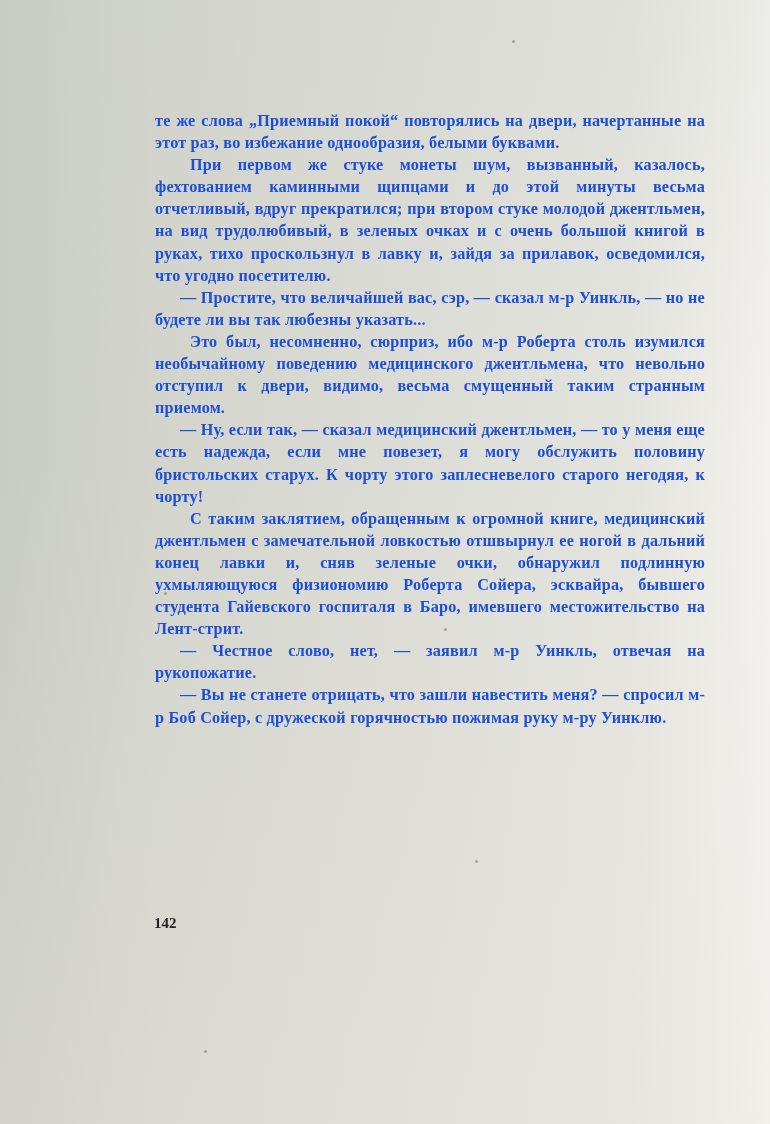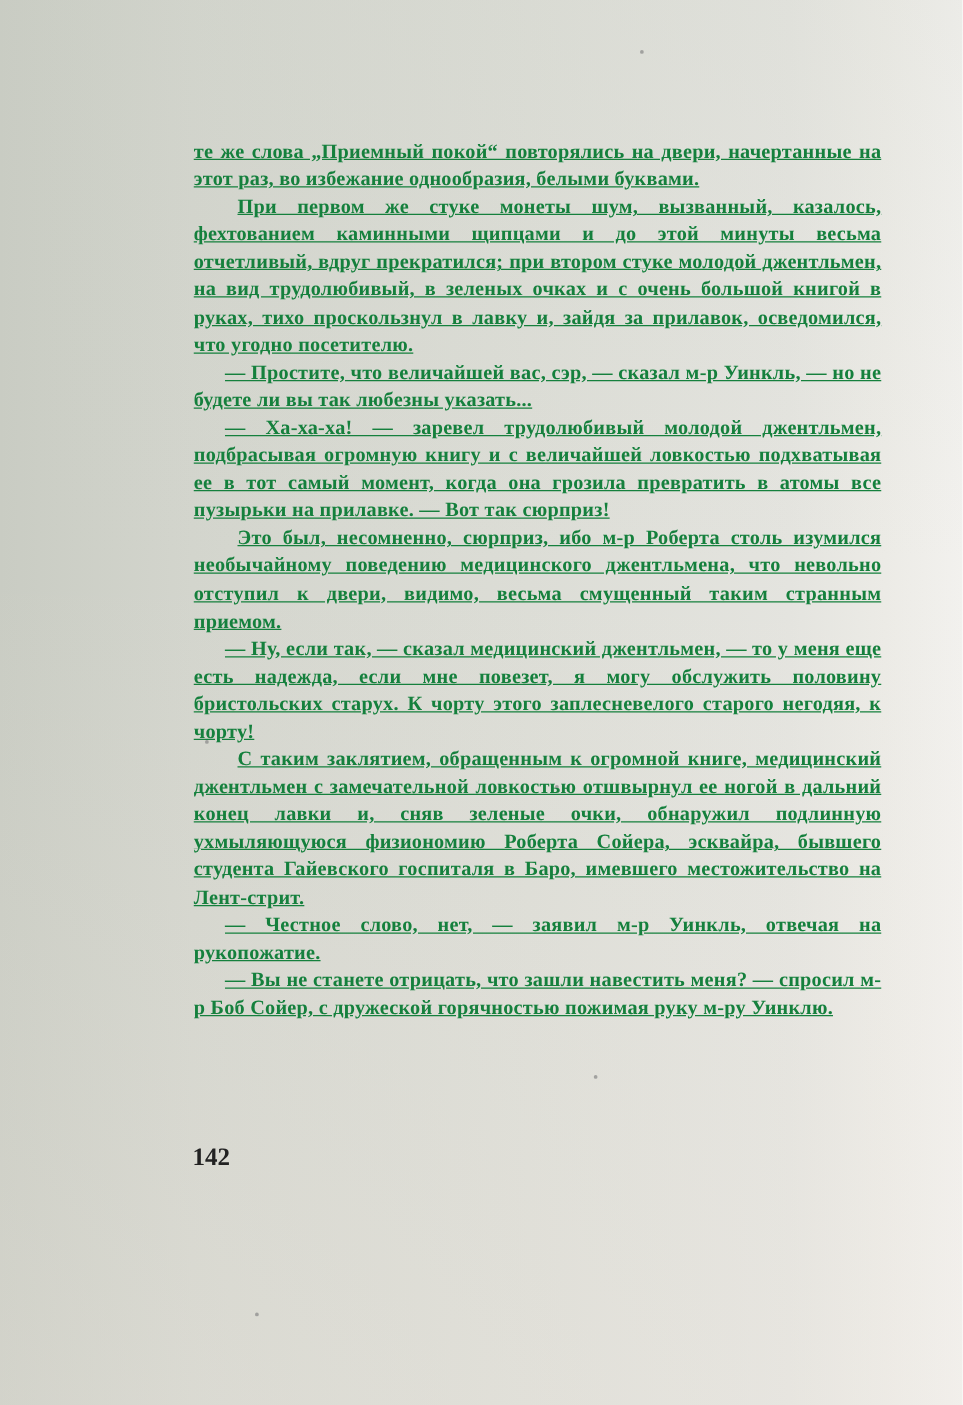--- a/index.html
+++ b/index.html
@@ -17,52 +17,50 @@
   }
   .text-block {
     position: absolute;
     left: 155px; top: 110px;
     width: 550px;
     font-size: 16.2px;
     line-height: 22.1px;
     font-weight: bold;
     letter-spacing: 0.2px;
     text-align: justify;
-    color: #15803d;
-    text-decoration: underline;
+    color: #1d4ed8;
   }
   .text-block p { margin: 0; }
   .text-block p.indent { text-indent: 35px; }
   .text-block p.dialog { text-indent: 25px; }
   .page-number {
     position: absolute;
     left: 154px; top: 915px;
     font-family: "Liberation Serif", serif;
-    font-size: 20px;
+    font-size: 15px;
     font-weight: bold;
     color: #222;
   }
   .speck { position: absolute; width: 3px; height: 3px; border-radius: 50%; background: #888; opacity: 0.7; }
 </style>
 </head>
 <body>
 
 <div class="page-shade"></div>
 
 <div class="speck" style="left:512px;top:40px;"></div>
 <div class="speck" style="left:204px;top:1050px;"></div>
 <div class="speck" style="left:444px;top:628px;"></div>
 <div class="speck" style="left:164px;top:592px;"></div>
 <div class="speck" style="left:475px;top:860px;"></div>
 
 <div class="text-block">
   <p>те же слова „Приемный покой“ повторялись на двери, начертанные на этот раз, во избежание однообразия, белыми буквами.</p>
   <p class="indent">При первом же стуке монеты шум, вызванный, казалось, фехтованием каминными щипцами и до этой минуты весьма отчетливый, вдруг прекратился; при втором стуке молодой джентльмен, на вид трудолюбивый, в зеленых очках и с очень большой книгой в руках, тихо проскользнул в лавку и, зайдя за прилавок, осведомился, что угодно посетителю.</p>
   <p class="dialog">— Простите, что величайшей вас, сэр, — сказал м-р Уинкль, — но не будете ли вы так любезны указать...</p>
-  <p class="dialog">— Ха-ха-ха! — заревел трудолюбивый молодой джентльмен, подбрасывая огромную книгу и с величайшей ловкостью подхватывая ее в тот самый момент, когда она грозила превратить в атомы все пузырьки на прилавке. — Вот так сюрприз!</p>
   <p class="indent">Это был, несомненно, сюрприз, ибо м-р Роберта столь изумился необычайному поведению медицинского джентльмена, что невольно отступил к двери, видимо, весьма смущенный таким странным приемом.</p>
   <p class="dialog">— Ну, если так, — сказал медицинский джентльмен, — то у меня еще есть надежда, если мне повезет, я могу обслужить половину бристольских старух. К чорту этого заплесневелого старого негодяя, к чорту!</p>
   <p class="indent">С таким заклятием, обращенным к огромной книге, медицинский джентльмен с замечательной ловкостью отшвырнул ее ногой в дальний конец лавки и, сняв зеленые очки, обнаружил подлинную ухмыляющуюся физиономию Роберта Сойера, эсквайра, бывшего студента Гайевского госпиталя в Баро, имевшего местожительство на Лент-стрит.</p>
   <p class="dialog">— Честное слово, нет, — заявил м-р Уинкль, отвечая на рукопожатие.</p>
   <p class="dialog">— Вы не станете отрицать, что зашли навестить меня? — спросил м-р Боб Сойер, с дружеской горячностью пожимая руку м-ру Уинклю.</p>
 </div>
 
 <div class="page-number">142</div>
 
 </body></html>

